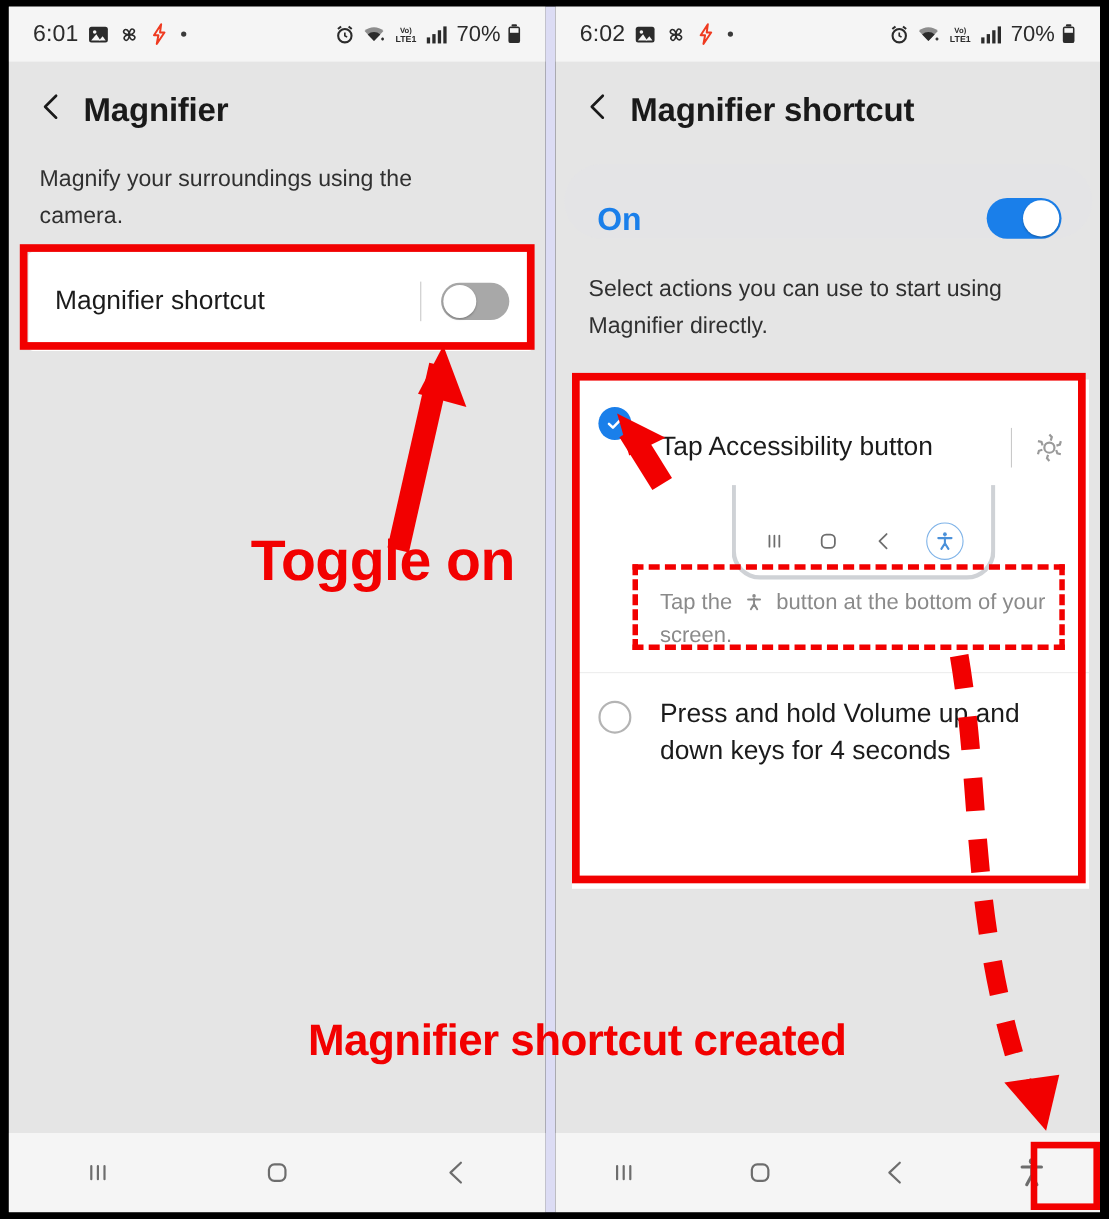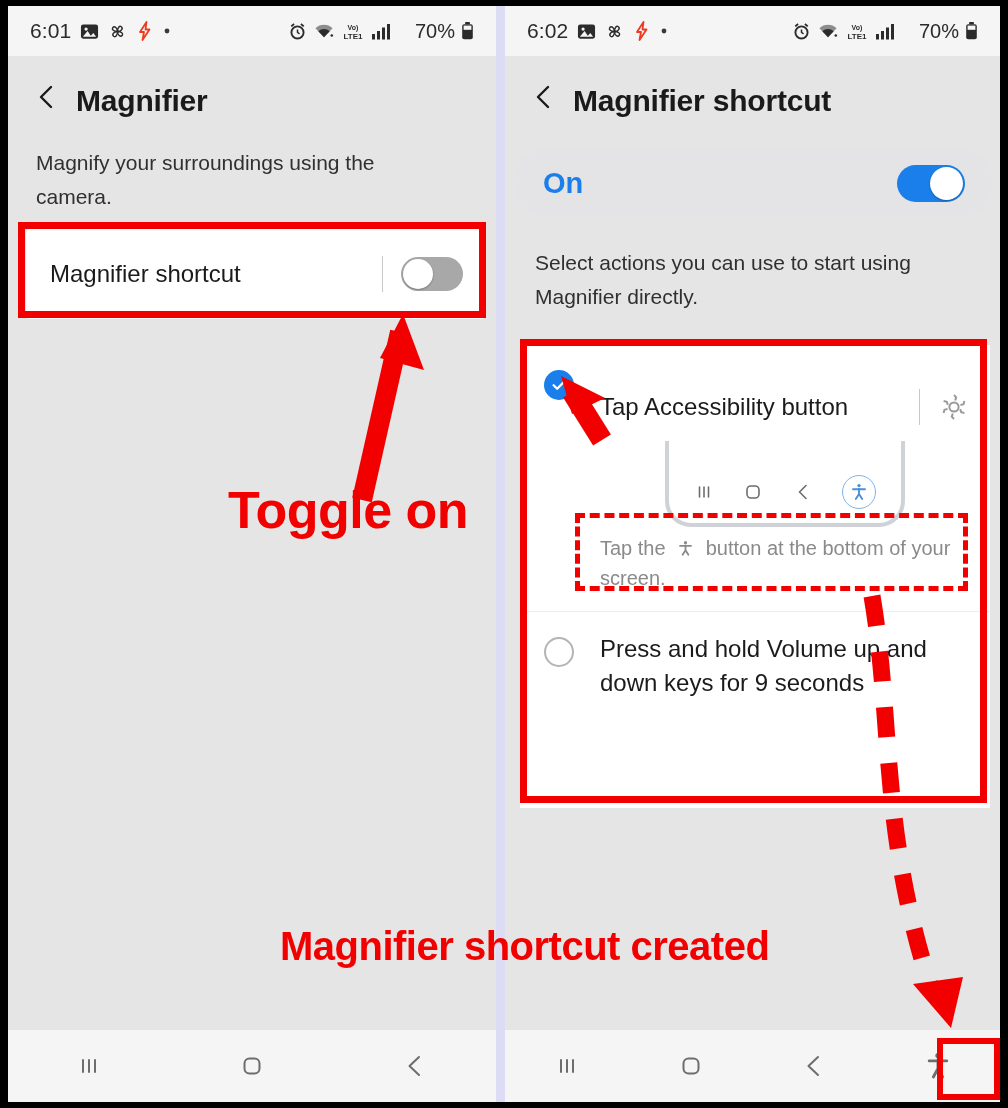--- a/index.html
+++ b/index.html
@@ -63,21 +63,21 @@
     letter-spacing: .1px;
   }
   .sb-right {
     display: flex;
     align-items: center;
     gap: 6px;
   }
   .sb-batt {
     font-size: 20px;
     color: #2b2b2b;
-    margin-left: 18px;
+    margin-left: 2px;
   }
   .ico { display: inline-flex; align-items: center; }
 
   
   .page-header {
     position: absolute;
     left: 0; right: 0;
     display: flex;
     align-items: flex-start;
     gap: 16px;
@@ -155,21 +155,21 @@
   .toggle.off .knob { left: 2px; }
   .toggle.on  { background: #1a7fea; }
   .toggle.on .knob { right: 2px; }
 
   
   .on-banner {
     position: absolute;
     background: #e4e4e6;
     border-radius: 34px;
     display: flex;
-    align-items: center;
+    align-items: flex-end;
     justify-content: space-between;
     padding: 0 28px 0 30px;
     box-sizing: border-box;
   }
   .on-text {
     font-size: 29px;
     font-weight: bold;
     color: #1a7fea;
   }
   .on-banner .toggle { width: 68px; height: 37px; border-radius: 19px; }
@@ -585,21 +585,21 @@
                 </svg>
             </span>
             <span>button at the bottom of your screen.</span>
           </div>
         </div>
       </div>
 
       <div class="opt" style="height:108px;">
         <span class="radio"></span>
         <div class="opt-body">
-          <div class="opt-title">Press and hold Volume up and down keys for 9 seconds</div>
+          <div class="opt-title">Press and hold Volume up and down keys for 4 seconds</div>
         </div>
       </div>
 
     </div>
 
     <div class="navbar">
       <div class="nav-slot" style="flex:1;">
         <svg width="28" height="28" viewBox="0 0 28 28">
             <g stroke="#6d6d6d" stroke-width="2" stroke-linecap="round">
               <path d="M8 8 V20"></path>

